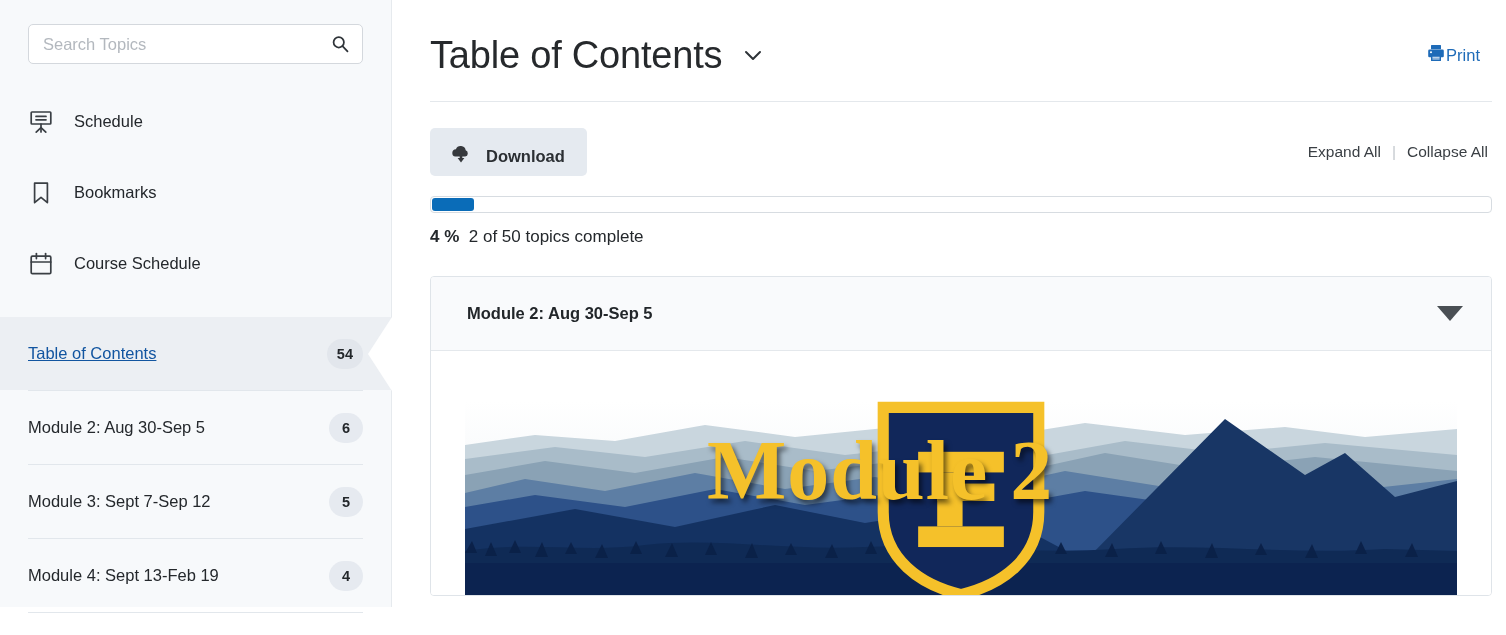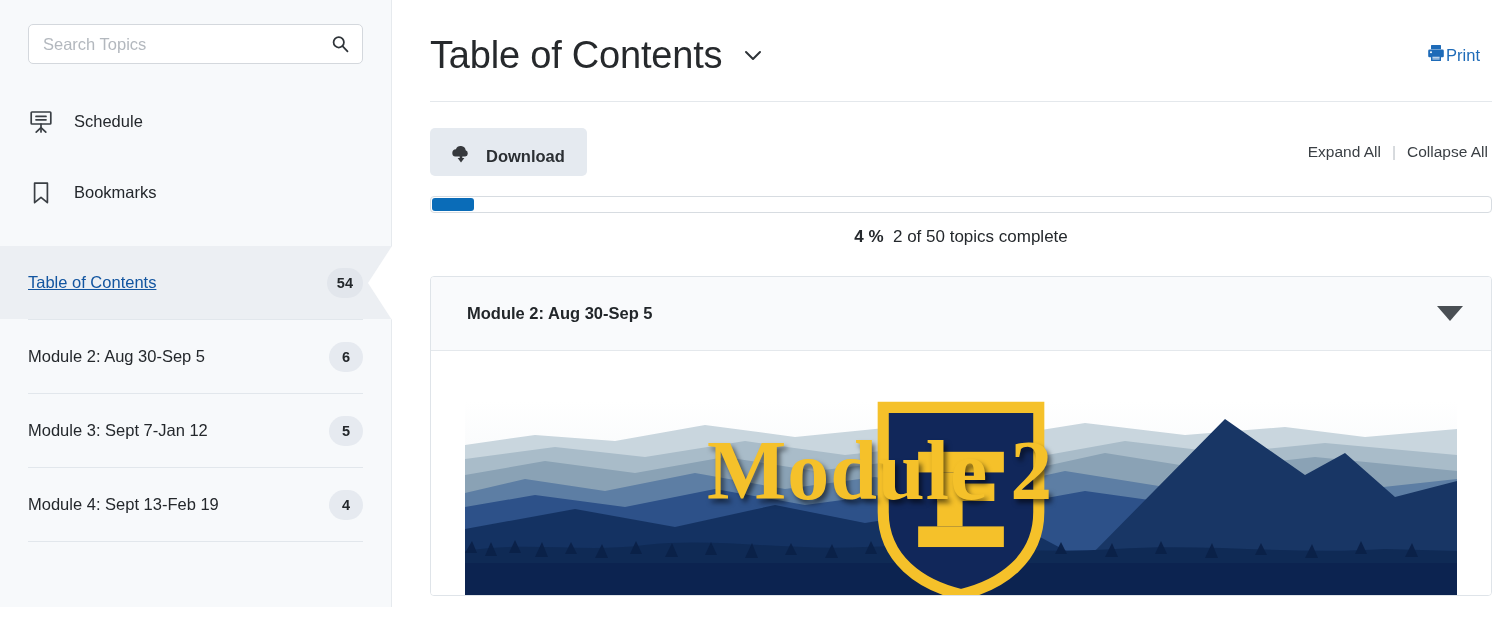--- a/index.html
+++ b/index.html
@@ -123,21 +123,21 @@
     background: #ffffff;
     padding: 1px;
   }
   .progress-fill {
     height: 100%;
     background: #0a6cb8;
     border-radius: 3px;
   }
   .progress-text {
     margin-top: 14px;
-    text-align: center;
+    text-align: left;
     font-size: 17px;
     color: #24282c;
   }
   .progress-text b { font-weight: bold; }
 
   .module-card {
     margin-top: 29px;
     border: 1px solid #dfe4e9;
     border-radius: 4px;
     background: #ffffff;
@@ -216,38 +216,49 @@
 
       <div class="nav-item">
         <span class="nav-ico">
           <svg viewBox="0 0 26 26" fill="none" stroke="#3a3f44" stroke-width="1.7" stroke-linejoin="round">
             <path d="M6.6 3.2h12.8v19.4l-6.4-5.3-6.4 5.3z"></path>
           </svg>
         </span>
         <span class="nav-label">Bookmarks</span>
       </div>
 
+      <div class="nav-item">
+        <span class="nav-ico">
+          <svg viewBox="0 0 26 26" fill="none" stroke="#3a3f44" stroke-width="1.7" stroke-linecap="round">
+            <rect x="3.2" y="5.2" width="19.6" height="17.4" rx="1.2"></rect>
+            <line x1="3.2" y1="11" x2="22.8" y2="11"></line>
+            <line x1="8.4" y1="2.6" x2="8.4" y2="7.6"></line>
+              <line x1="17.6" y1="2.6" x2="17.6" y2="7.6"></line>
+          </svg>
+        </span>
+        <span class="nav-label">Course Schedule</span>
+      </div>
     </div>
 
     <div class="toc-list">
 
       <div class="toc-row active">
         <span class="toc-label">Table of Contents</span>
         <span class="badge">54</span>
       </div>
       <div class="toc-divider"></div>
 
       <div class="toc-row">
         <span class="toc-label">Module 2: Aug 30-Sep 5</span>
         <span class="badge">6</span>
       </div>
       <div class="toc-divider"></div>
 
       <div class="toc-row">
-        <span class="toc-label">Module 3: Sept 7-Jan 12</span>
+        <span class="toc-label">Module 3: Sept 7-Sep 12</span>
         <span class="badge">5</span>
       </div>
       <div class="toc-divider"></div>
 
       <div class="toc-row">
         <span class="toc-label">Module 4: Sept 13-Feb 19</span>
         <span class="badge">4</span>
       </div>
       <div class="toc-divider"></div>
     </div>

